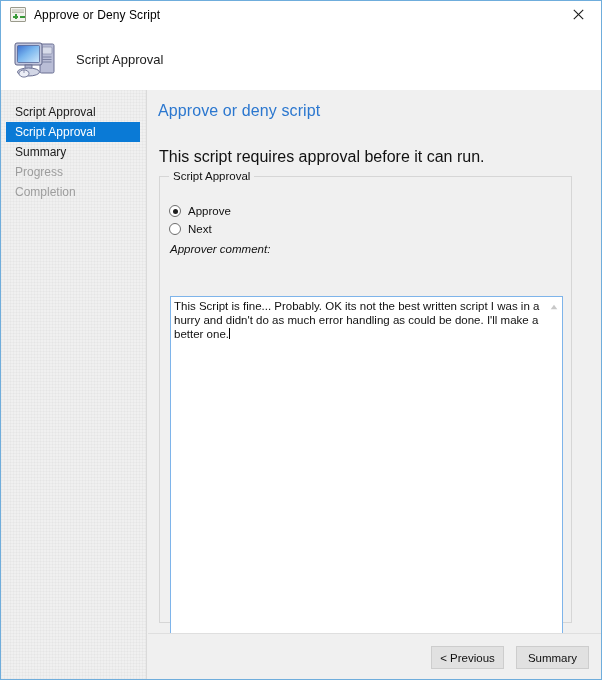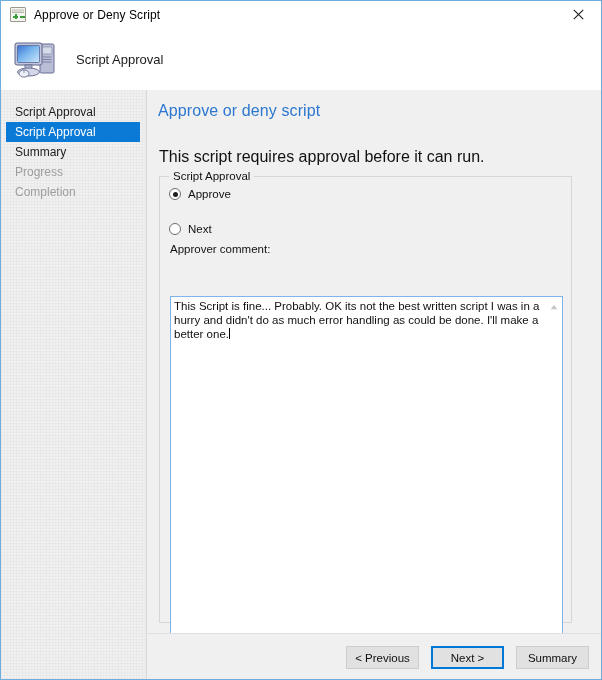--- a/index.html
+++ b/index.html
@@ -183,21 +183,21 @@
     font-size: 11.5px;
     color: #111111;
   }
 
   .radio-row {
     position: absolute;
     display: flex;
     align-items: center;
     cursor: default;
   }
-  .radio-row.r1 { left: 9px; top: 11px; }
+  .radio-row.r1 { left: 9px; top: 28px; }
   .radio-row.r2 { left: 9px; top: 46px; }
   .radio-mark {
     width: 12px;
     height: 12px;
     border-radius: 50%;
     border: 1px solid #6d6d6d;
     background: #ffffff;
     box-sizing: border-box;
     position: relative;
     margin-right: 7px;
@@ -211,20 +211,21 @@
     border-radius: 50%;
     background: #1f1f1f;
   }
   .radio-label { font-size: 11.5px; color: #111111; }
 
   .comment-label {
     position: absolute;
     left: 10px; top: 66px;
     font-size: 11.5px;
     color: #111111;
+    font-style: italic;
   }
 
   .textbox {
     position: absolute;
     left: 10px; top: 83px;
     width: 393px;
     height: 412px;
     box-sizing: border-box;
     border: 1px solid #7eb4ea;
     background: #ffffff;
@@ -406,19 +407,18 @@
             </div>
           </div>
         </div>
       </div>
     </div>
 
     <div class="footer-sep"></div>
     <div class="footer">
       <div class="btn-row">
         <div class="btn">&lt; Previous</div>
-        <div class="btn focused">Next &gt;</div>
         <div class="btn">Summary</div>
       </div>
     </div>
 
   </div>
 </div>
 
 </body></html>

